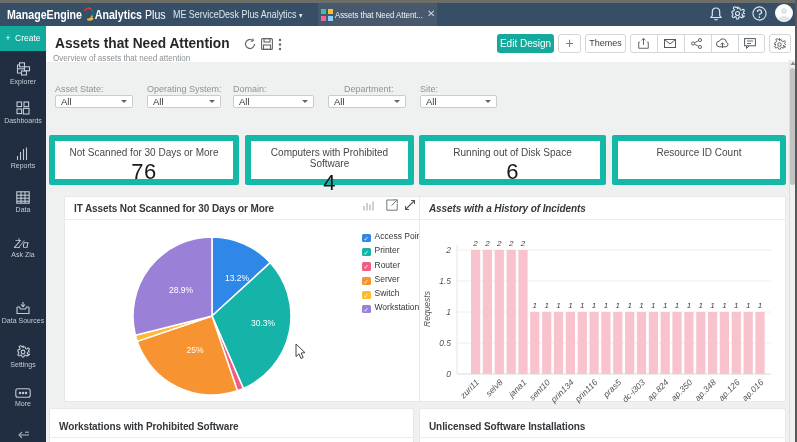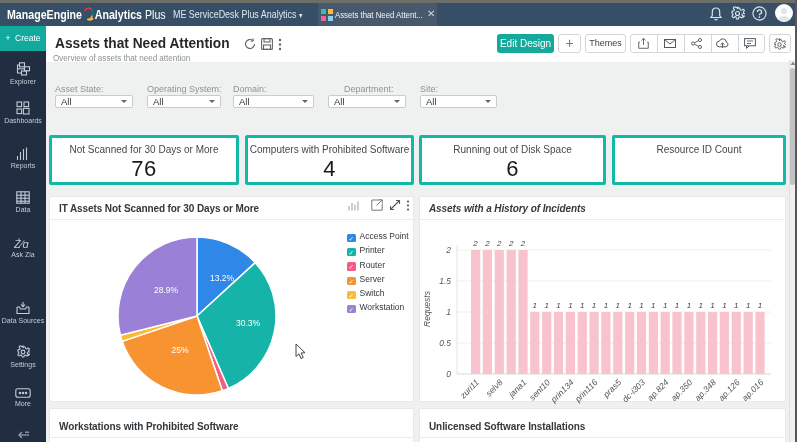--- a/index.html
+++ b/index.html
@@ -21,21 +21,21 @@
 
 #mainhead { left:46px; top:26px; width:749px; height:36px; background:#fff; }
 #pagetitle { left:55px; top:35px; font-size:14.5px; font-weight:bold; color:#25282b; transform:scaleX(0.945); transform-origin:0 0; white-space:nowrap; }
 #pagesub { left:53px; top:53px; font-size:8.5px; color:#8b9196; transform:scaleX(0.95); transform-origin:0 0; white-space:nowrap; }
 .hbtn { position:absolute; height:19px; border:1px solid #d4d7d9; border-radius:3px; background:#fff; }
 
 #content { left:46px; top:62px; width:749px; height:380px; background:#eff1f1; }
 .flabel { position:absolute; font-size:9px; color:#8b9398; white-space:nowrap; }
 .fselect { position:absolute; top:95px; height:13px; background:#fff; border:1px solid #c9cccf; border-radius:2px; font-size:9.5px; color:#33383c; line-height:11px; padding-left:5px; }
 .fselect .car { position:absolute; right:5px; top:4px; width:0; height:0; border-left:3px solid transparent; border-right:3px solid transparent; border-top:3.5px solid #666; }
-.kpi { position:absolute; top:134.5px; height:50px; background:#fff; border:3px solid #14b8a6; border-radius:2px; text-align:center; }
+.kpi { position:absolute; top:134.5px; height:50px; background:#fff; border:6px solid #14b8a6; border-radius:2px; text-align:center; }
 .kpi .klabel { margin-top:6px; font-size:10px; color:#43484c; }
 .kpi .knum { margin-top:1px; font-size:22px; color:#17191b; letter-spacing:0.5px; }
 .panel { position:absolute; background:#fff; border:1px solid #e7e9e9; border-radius:2px; }
 .ptitle { position:absolute; left:9px; top:6px; font-size:10px; font-weight:bold; color:#33383c; letter-spacing:-0.1px; white-space:nowrap; }
 .pdivider { position:absolute; left:0; top:21.5px; width:100%; height:1px; background:#ececec; }
 
 #sbtrack { left:789px; top:60px; width:6px; height:382px; background:#f0f0f0; border-left:1px solid #e0e0e0; }
 #sbthumb { left:789.5px; top:68px; width:5px; height:117px; background:#c2c2c2; border-radius:3px; }
 .legrow { position:absolute; font-size:8.5px; color:#33383c; white-space:nowrap; }
 .legbox { display:inline-block; width:8.5px; height:8.5px; border-radius:1.5px; margin-right:4px; vertical-align:-1.5px; text-align:center; color:#fff; font-size:6.5px; line-height:9px; }
@@ -241,21 +241,21 @@
       <div class="knum">4</div>
     </div>
   <div class="kpi" style="left:419px;width:187px;">
       <div class="klabel">Running out of Disk Space</div>
       <div class="knum">6</div>
     </div>
   <div class="kpi" style="left:612px;width:174px;">
       <div class="klabel">Resource ID Count</div>
     </div>
 
-  <div class="panel" style="left:49px;top:196px;width:365px;height:206px;text-decoration:underline;">
+  <div class="panel" style="left:64px;top:196px;width:365px;height:206px;text-decoration:underline;">
     <div class="ptitle">IT Assets Not Scanned for 30 Days or More</div>
     <div class="pdivider"></div>
     <svg class="abs" style="left:297px;top:2px;" width="13" height="13" viewBox="0 0 13 13" fill="none" stroke="#9aa0a3" stroke-width="1">
       <path d="M2 11.5 L2 7"></path>
         <path d="M5 11.5 L5 4"></path>
         <path d="M8 11.5 L8 5.5"></path>
         <path d="M11 11.5 L11 2.5"></path>
     </svg>
     <svg class="abs" style="left:321px;top:2px;" width="12" height="12" viewBox="0 0 12 12" fill="none" stroke="#75797c" stroke-width="1">
       <path d="M8.5 1 L0.8 1 L0.8 11.2 L11.2 11.2 L11.2 5"></path>

